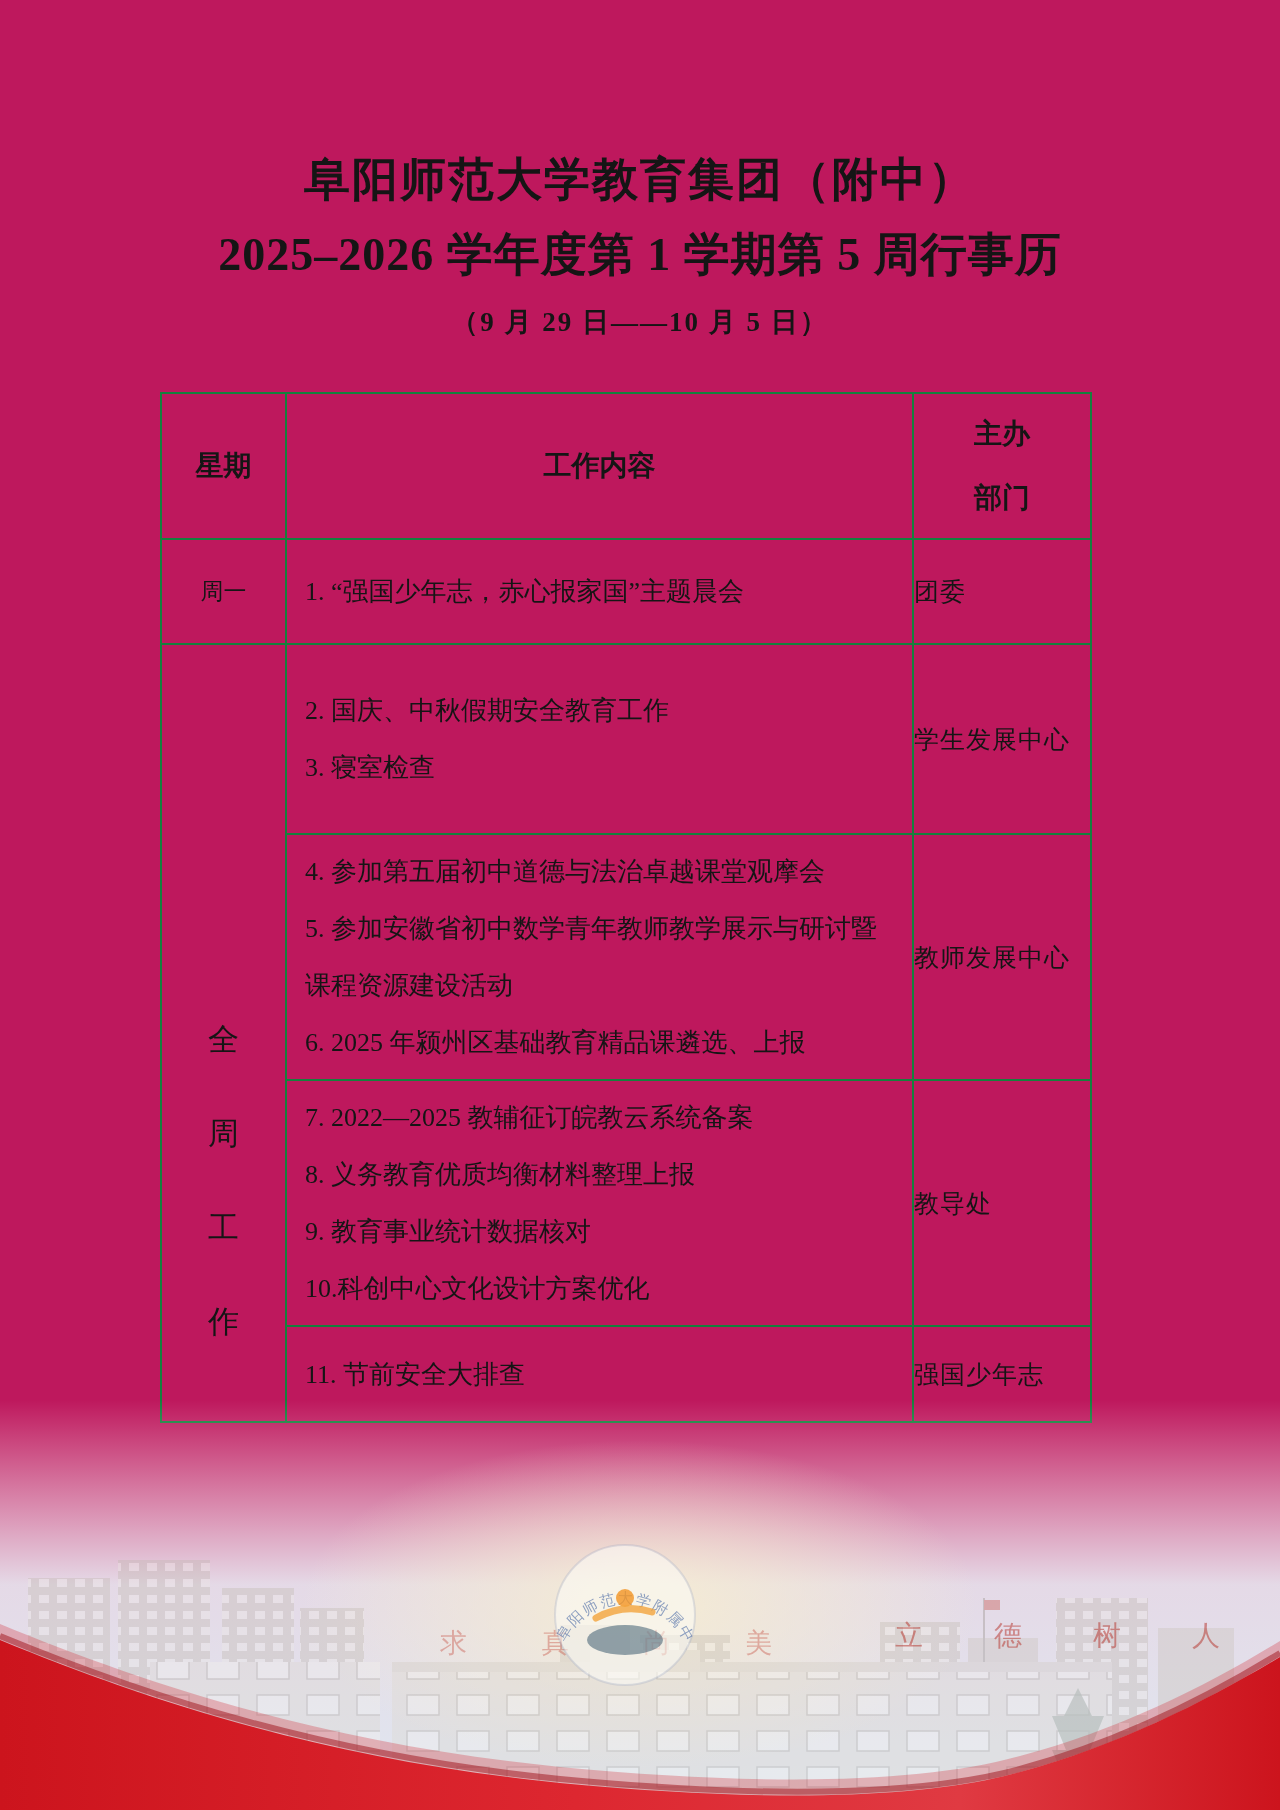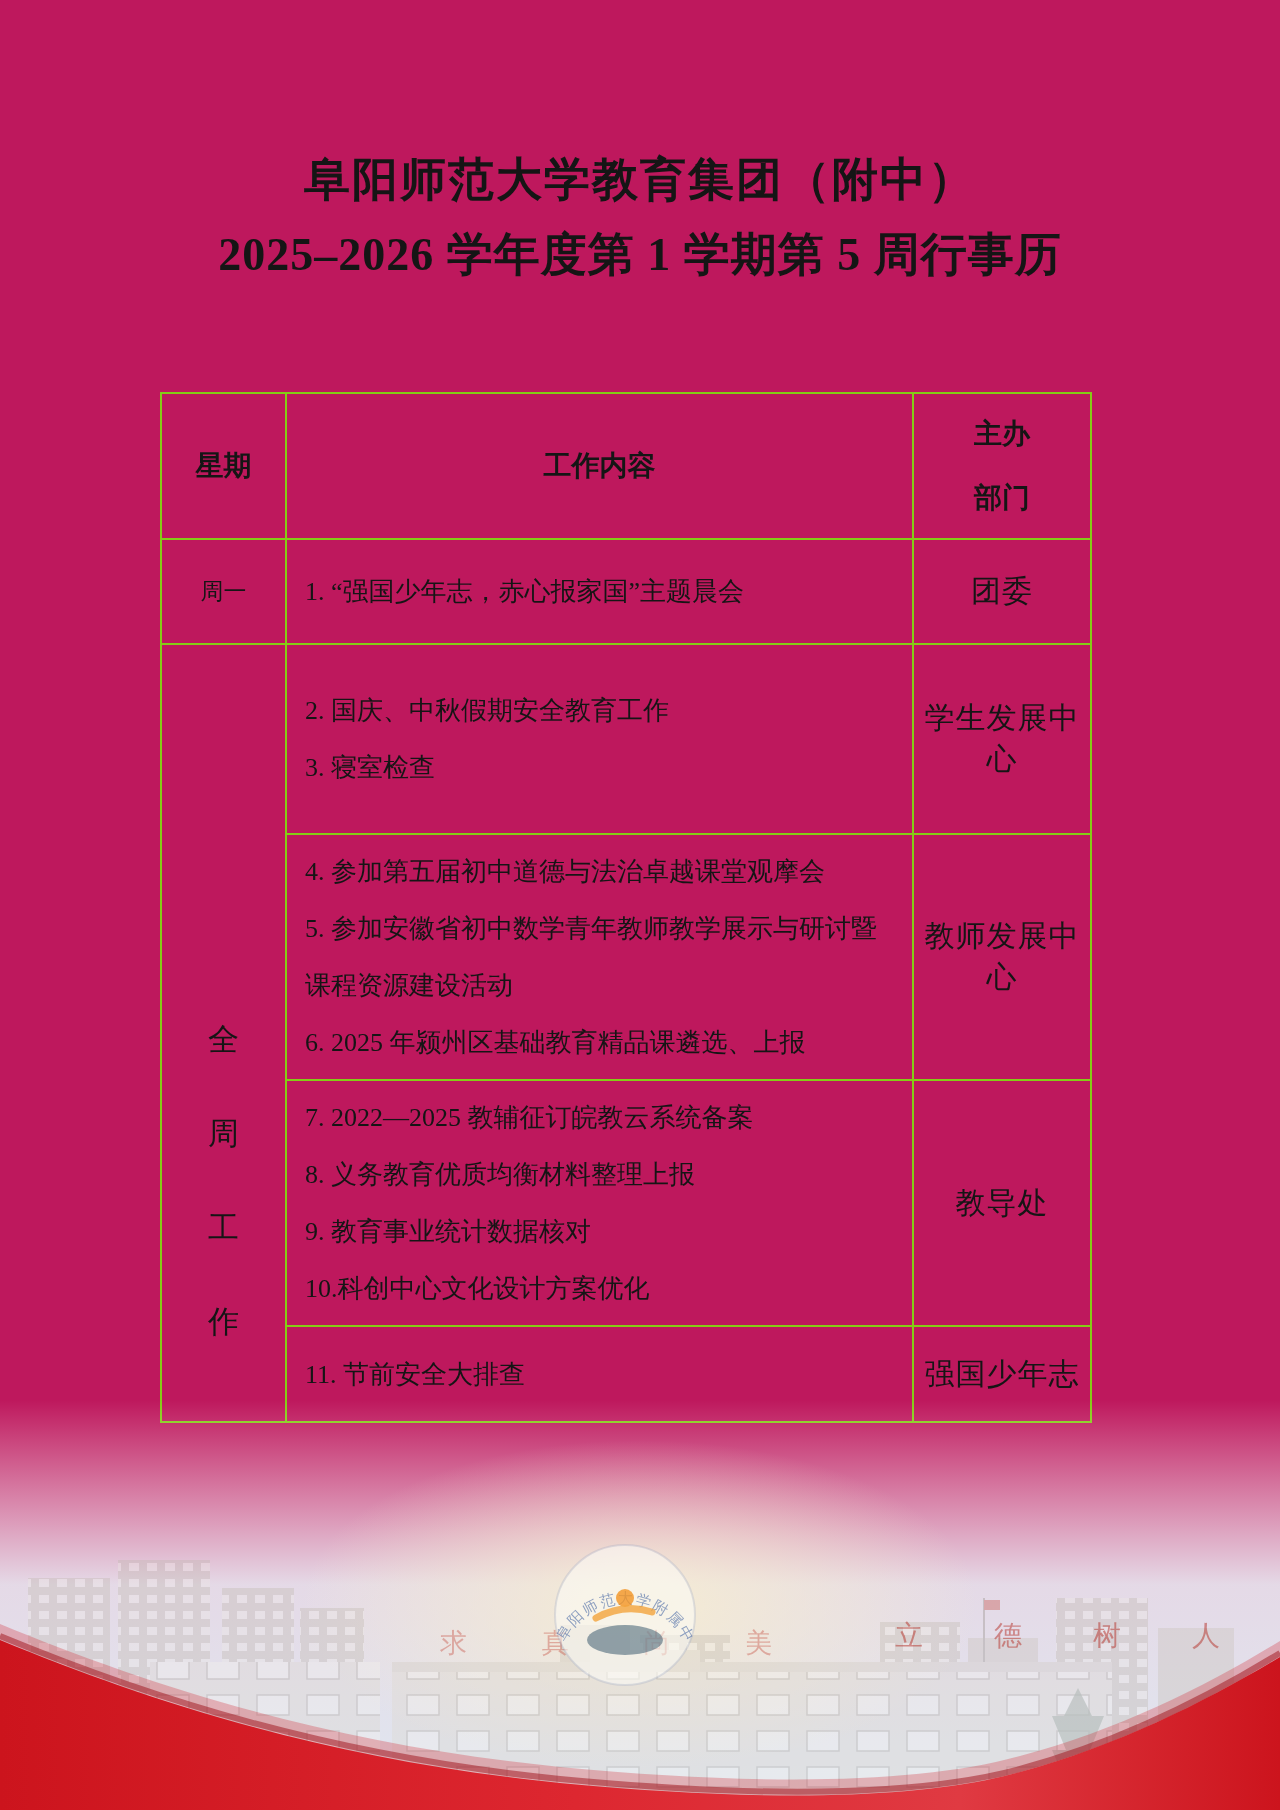--- a/index.html
+++ b/index.html
@@ -15,39 +15,39 @@
   .title-line1 { font-size:46px; font-weight:bold; letter-spacing:2px; line-height:1.2; }
   .title-line2 { font-size:46px; font-weight:bold; letter-spacing:1px; line-height:1.2; margin-top:20px; }
   .date-range  { font-size:27px; font-weight:bold; letter-spacing:2px; margin-top:22px; }
 
   
   table.calendar {
     position:absolute; left:160px; top:392px; width:930px;
     border-collapse:collapse; table-layout:fixed;
   }
   table.calendar th, table.calendar td {
-    border:2px solid #84cc16; vertical-align:middle;
+    border:2px solid #15803d; vertical-align:middle;
     font-family:"Liberation Serif", serif;
   }
   col.c-day { width:125px; }
   col.c-content { width:627px; }
   col.c-dept { width:178px; }
 
   tr.r-header { height:146px; }
   tr.r-mon    { height:105px;padding-left:40px; }
   tr.r-w1     { height:190px; }
   tr.r-w2     { height:236px; }
   tr.r-w3     { height:228px; }
   tr.r-w4     { height:96px;padding-left:14px;  }
 
   th.h-cell { font-size:28px; font-weight:bold; text-align:center; }
   .h-dept-line { line-height:64px; }
 
   td.day-cell { font-size:23px; text-align:center; }
-  td.dept-cell { font-size:30px; text-align:center; letter-spacing:1px; }
+  td.dept-cell { font-size:25px; text-align:left; letter-spacing:1px; }
 
   td.day-merged { text-align:center; }
   .merged-stack {
     display:flex; flex-direction:column; align-items:center;
     padding-top:295px; gap:63px;
   }
   .merged-stack span { font-size:31px; line-height:1; letter-spacing:0; }
 
   td.content-cell { text-align:left; padding:8px 16px 8px 18px;margin-top:24px; }
   .item-line { font-size:26px; line-height:57px; }
@@ -59,20 +59,21 @@
   .footer-art svg { display:block; }
 </style>
 </head>
 <body>
 
 <div class="page">
 
   <div class="heading">
     <div class="title-line1">阜阳师范大学教育集团（附中）</div>
     <div class="title-line2">2025–2026 学年度第 1 学期第 5 周行事历</div>
+    <div class="date-range">（9 月 29 日——10 月 5 日）</div>
   </div>
 
   <table class="calendar">
     <colgroup>
       <col class="c-day">
       <col class="c-content">
       <col class="c-dept">
     </colgroup>
     <tbody>
         <tr class="r-header">

